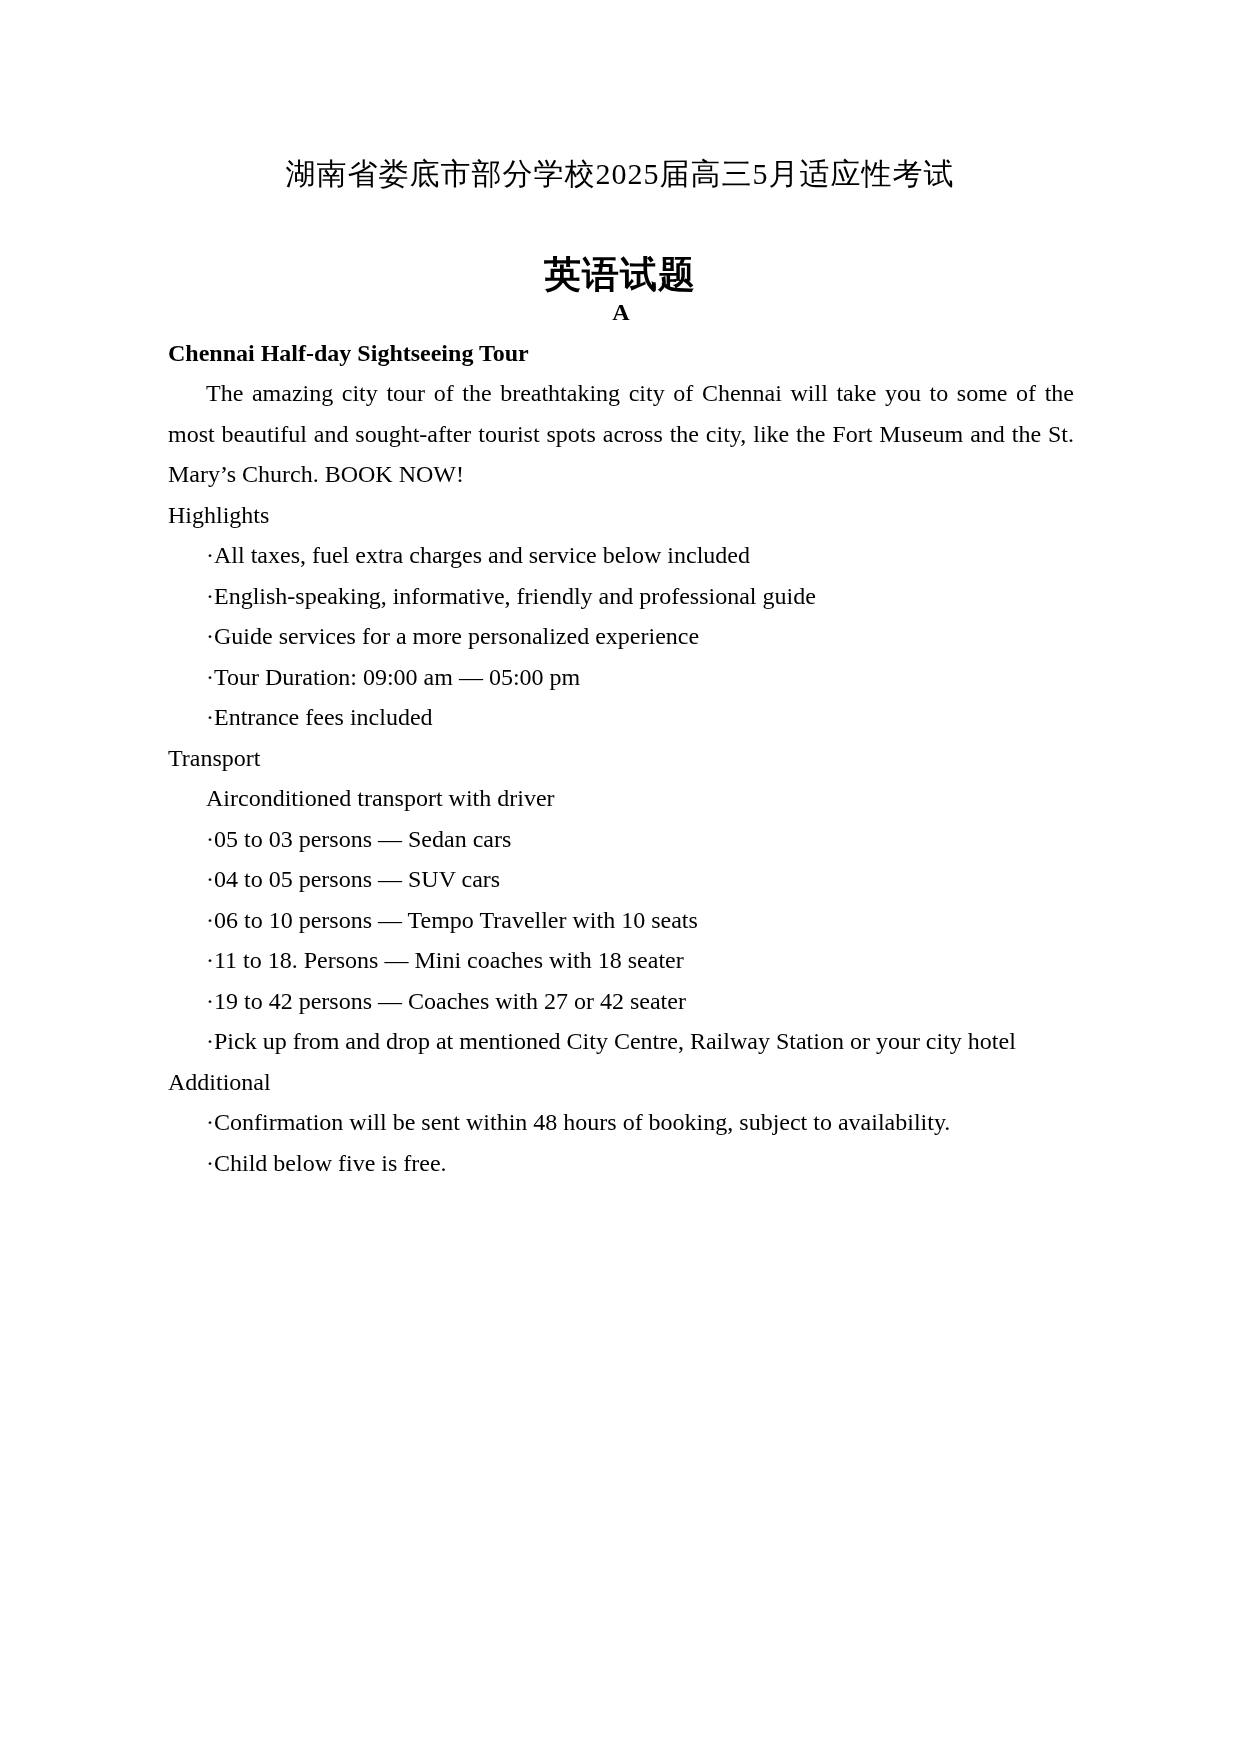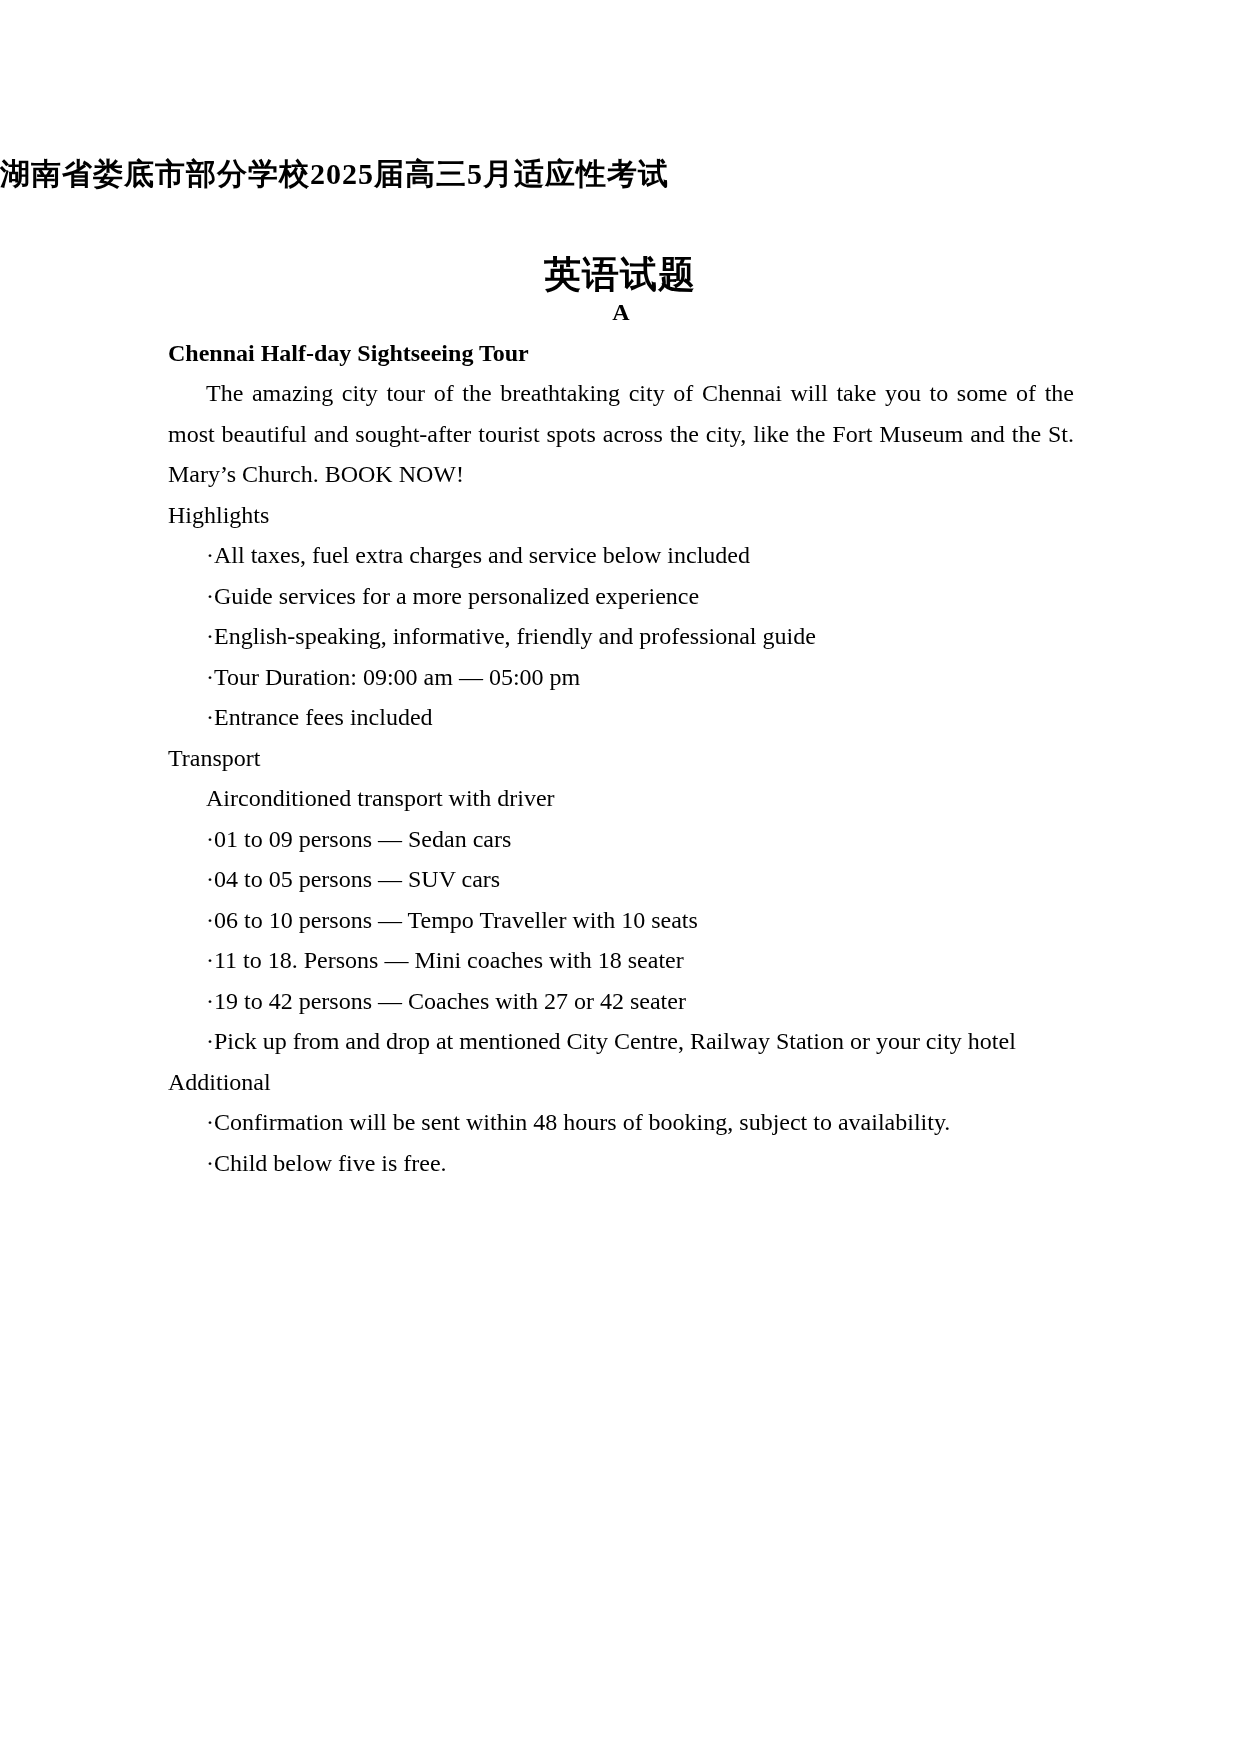--- a/index.html
+++ b/index.html
@@ -17,22 +17,22 @@
     font-family: "Liberation Serif", serif;
   }
   .content {
     margin-left: 168px;
     margin-right: 166px; 
   }
   .doc-title {
     padding-top: 156px;
     font-size: 30px;
     line-height: 36px;
-    font-weight: bold;
-    text-align: left;
+    font-weight: normal;
+    text-align: center;
     letter-spacing: 1px;
   }
   .doc-subtitle {
     margin-top: 66px;
     font-size: 37px;
     line-height: 34px;
     font-weight: bold;
     text-align: center;
     letter-spacing: 1px;
   }
@@ -83,30 +83,30 @@
   <div class="content">
 
     <div class="en-block">
       <p class="passage-label">A</p>
       <p class="passage-title">Chennai Half-day Sightseeing Tour</p>
       <p class="intro">The amazing city tour of the breathtaking city of Chennai will take you to some of the most beautiful and sought-after tourist spots across the city, like the Fort Museum and the St. Mary’s Church. BOOK NOW!</p>
 
       <div>
         <p class="sec-header">Highlights</p>
         <p class="sec-item">·All taxes, fuel extra charges and service below included</p>
+        <p class="sec-item">·English-speaking, informative, friendly and professional guide</p>
         <p class="sec-item">·Guide services for a more personalized experience</p>
-        <p class="sec-item">·English-speaking, informative, friendly and professional guide</p>
         <p class="sec-item">·Tour Duration: 09:00 am — 05:00 pm</p>
         <p class="sec-item">·Entrance fees included</p>
       </div>
 
       <div>
         <p class="sec-header">Transport</p>
         <p class="sec-lead">Airconditioned transport with driver</p>
-        <p class="sec-item">·01 to 09 persons — Sedan cars</p>
+        <p class="sec-item">·05 to 03 persons — Sedan cars</p>
         <p class="sec-item">·04 to 05 persons — SUV cars</p>
         <p class="sec-item">·06 to 10 persons — Tempo Traveller with 10 seats</p>
         <p class="sec-item">·11 to 18. Persons — Mini coaches with 18 seater</p>
         <p class="sec-item">·19 to 42 persons — Coaches with 27 or 42 seater</p>
       </div>
 
       <div>
         <p class="sec-item">·Pick up from and drop at mentioned City Centre, Railway Station or your city hotel</p>
       </div>
 

